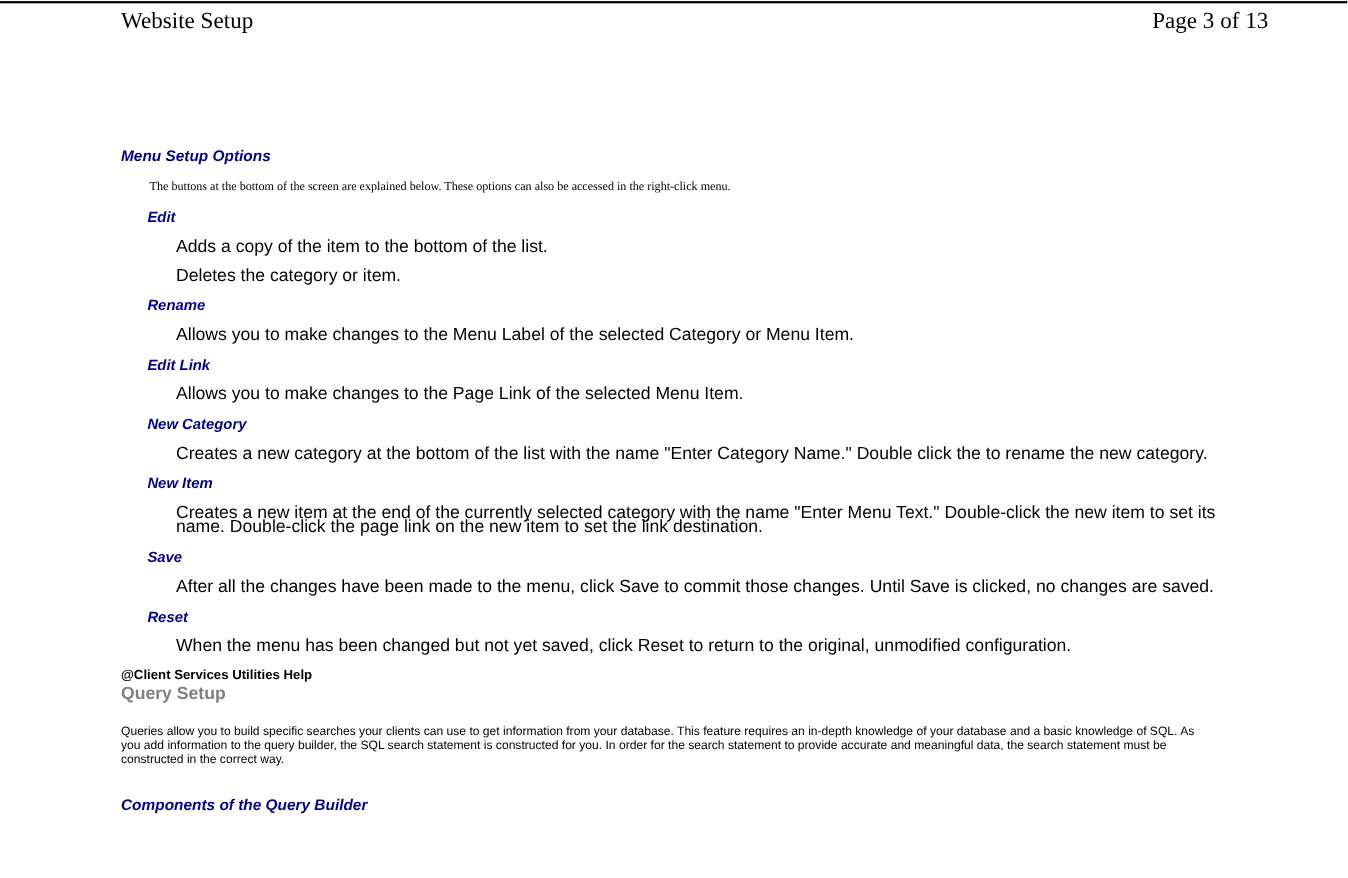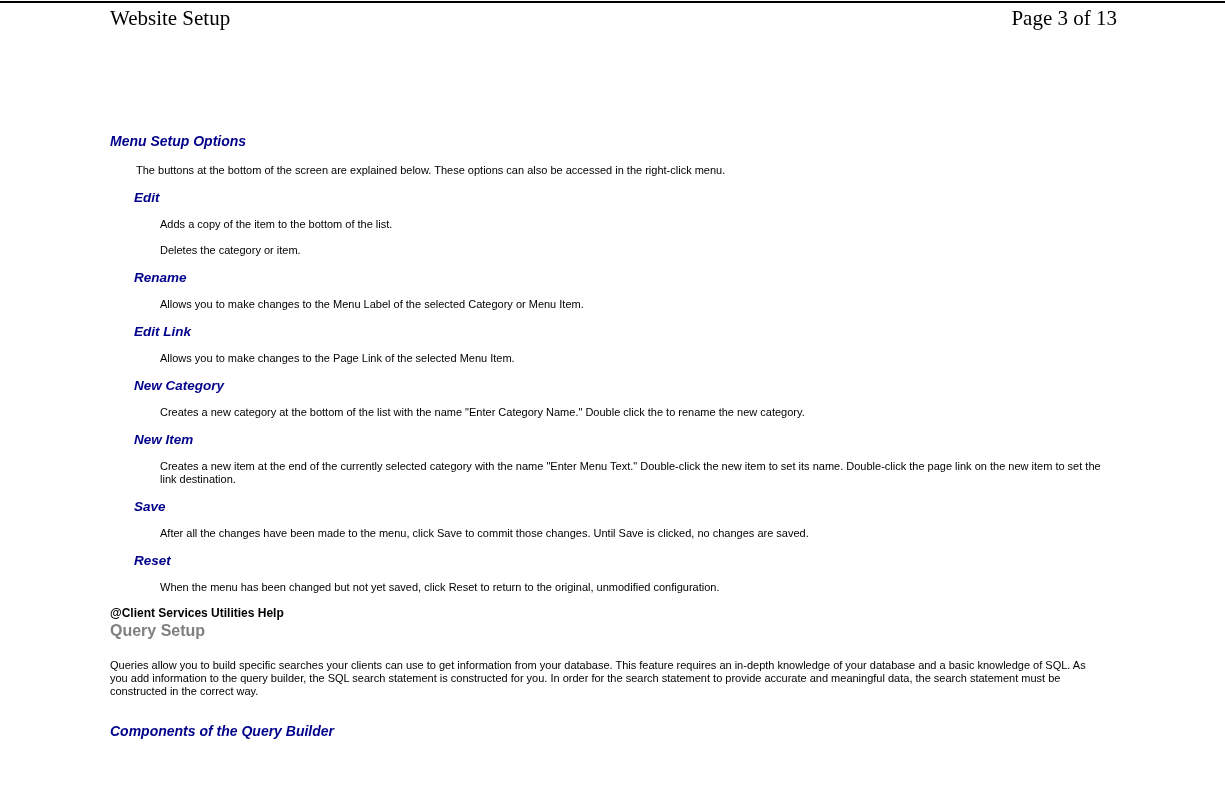--- a/index.html
+++ b/index.html
@@ -16,21 +16,21 @@
   }
   .topline {
     height: 2px;
     background: #000000;
     margin-top: 1px;
   }
   .page-header {
     display: flex;
     justify-content: space-between;
     align-items: flex-start;
-    padding: 3px 108px 0 110px;
+    padding: 3px 72px 0 110px;
     font-family: "Liberation Serif", serif;
     font-size: 21px;
     line-height: 24px;
     color: #000000;
   }
   .content {
     margin-top: 104px;
     padding: 0 120px 0 110px;
   }
   .h1 {
@@ -39,32 +39,33 @@
     font-weight: bold;
     font-style: italic;
     color: #00008B;
     margin: 0 0 15px 0;
   }
   .body-p {
     font-size: 11px;
     line-height: 13px;
     margin: 0 0 13px 0;
     color: #000000;
+    font-family: Liberation Serif, serif;
   }
   .indent-1 { margin-left: 26px; }
   .opt-label {
     font-size: 13.5px;
     line-height: 15px;
     font-weight: bold;
     font-style: italic;
     color: #00008B;
     margin: 0 0 13px 24px;
   }
   .opt-desc {
-    font-size: 11px;
+    font-size: 16px;
     line-height: 13px;
     margin: 0 0 13px 50px;
     color: #000000;
   }
   .topic-tag {
     font-size: 12px;
     line-height: 13px;
     font-weight: bold;
     color: #000000;
     margin: 0 0 2px 0;

